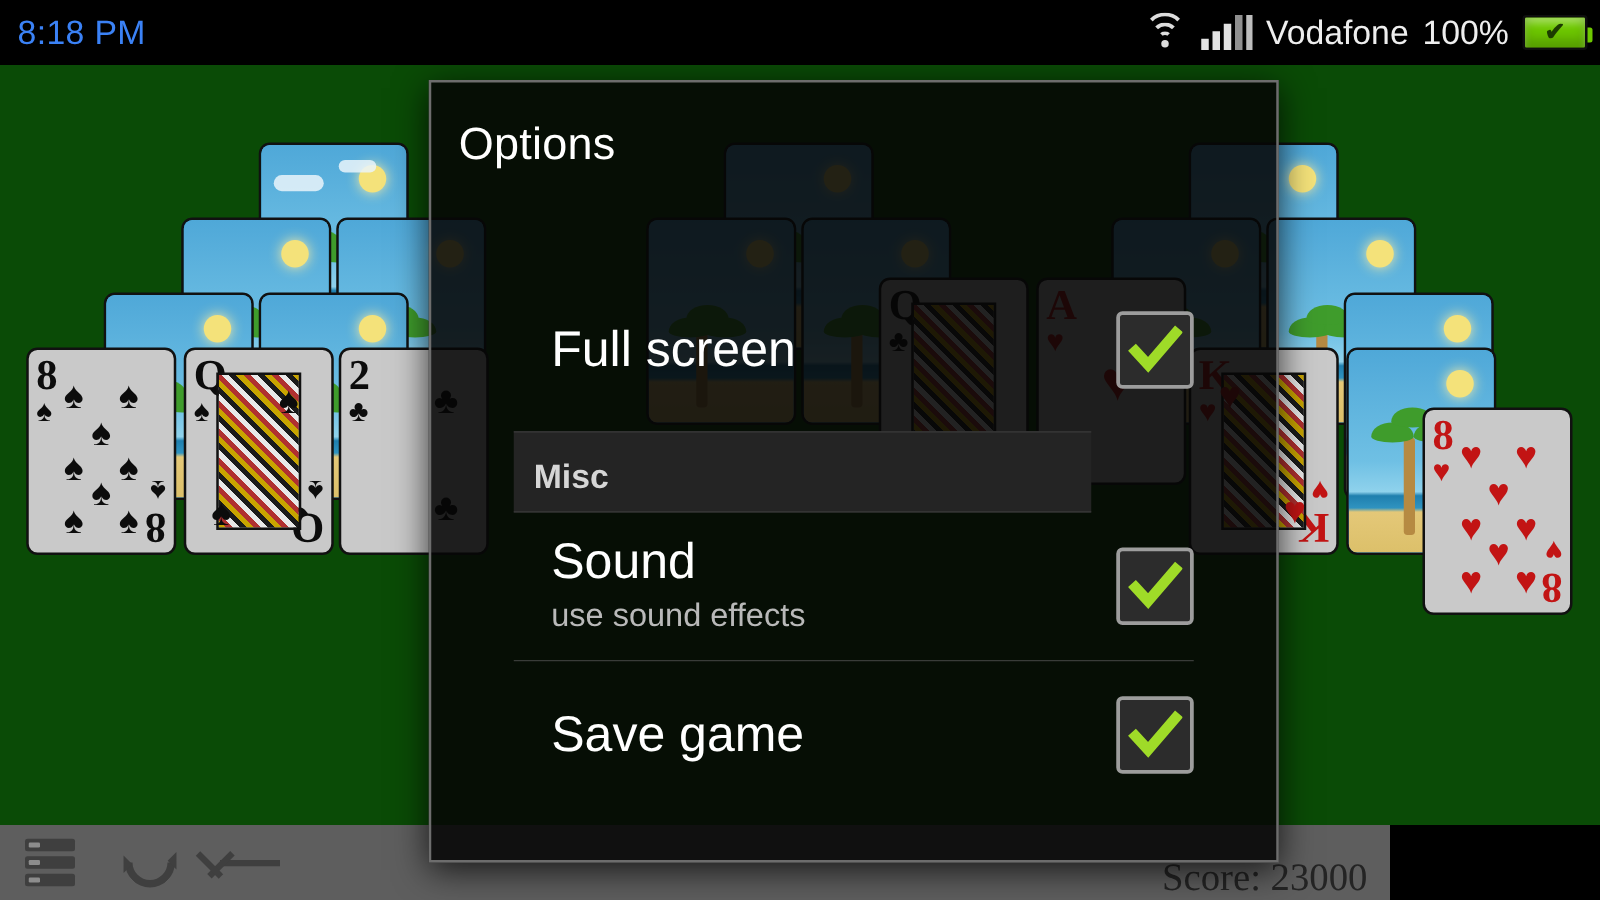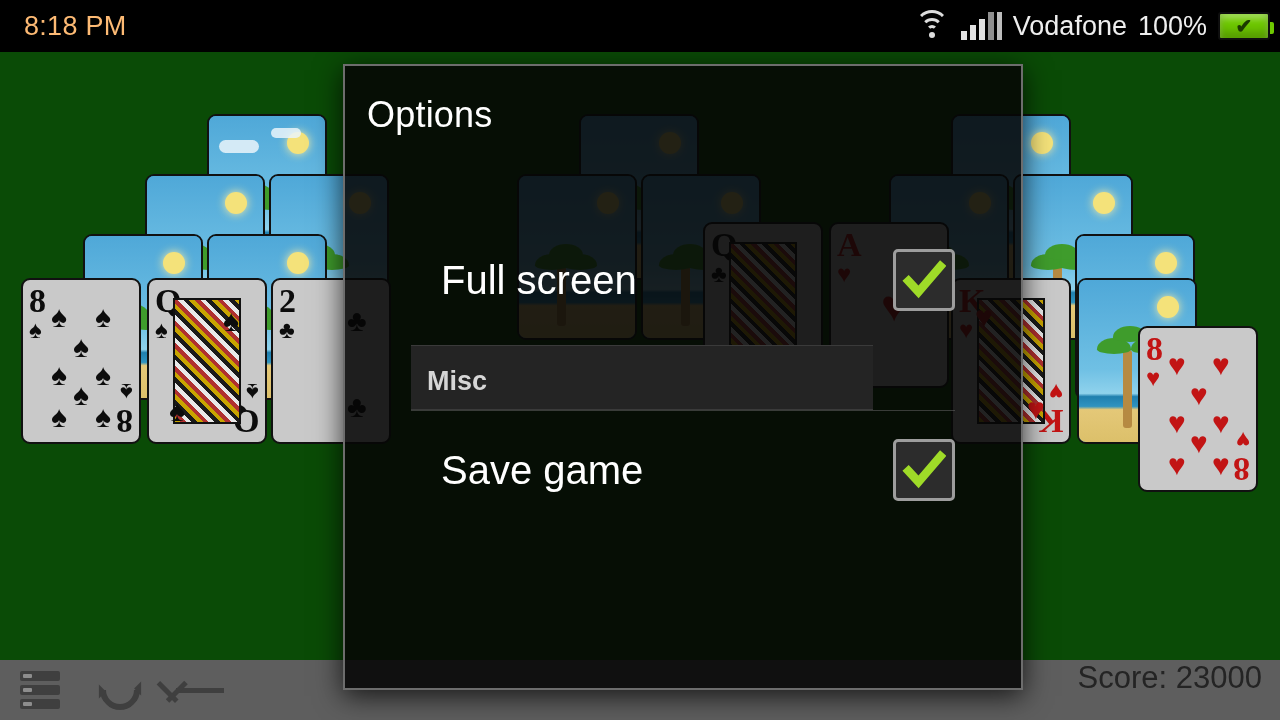--- a/index.html
+++ b/index.html
@@ -5,21 +5,21 @@
   * { margin:0; padding:0; box-sizing:border-box; }
   html,body { width:1280px; height:720px; overflow:hidden; background:#000; }
   body { font-family:"Liberation Sans", sans-serif; position:relative; }
 
   
   #status-bar{
     position:absolute; left:0; top:0; width:1280px; height:52px;
     background:#000; color:#e8e8e8; display:flex; align-items:center;
     z-index:60;
   }
-  #status-clock{ font-size:27px; margin-left:24px; letter-spacing:.3px; color:#fdba74;}
+  #status-clock{ font-size:27px; margin-left:14px; letter-spacing:.3px; color:#3b82f6;}
   #status-right{ margin-left:auto; display:flex; align-items:center; gap:11px; padding-right:10px;}
   .sb-text{ font-size:27px; color:#eee; }
   .wifi{ width:36px; height:28px; position:relative; }
   .wifi i{ position:absolute; left:50%; bottom:2px; transform:translateX(-50%);
            border:3px solid #ddd; border-bottom-color:transparent;
            border-left-color:transparent; border-right-color:transparent;
            border-radius:50%; }
   .wifi i.a{ width:34px; height:34px; bottom:-4px;}
   .wifi i.b{ width:22px; height:22px; bottom:0px;}
   .wifi i.c{ width:11px; height:11px; bottom:4px;}
@@ -60,22 +60,22 @@
   .face .br{ right:6px; bottom:4px; font-size:34px; transform:rotate(180deg); }
   .face .brs{ right:6px; bottom:38px; font-size:24px; transform:rotate(180deg);}
   .pip{ position:absolute; font-size:30px; line-height:1;}
   .black{ color:#0c0c0c; }
   .red{ color:#c21414; }
   .court{ position:absolute; left:24px; top:18px; right:24px; bottom:18px;
           border:2px solid #111; background:
           repeating-linear-gradient(45deg,#c8a400 0 4px,#b03030 4px 8px,#e8e8e8 8px 12px,#1a1a1a 12px 16px); }
 
   
-  #bottom-bar{ position:absolute; left:0; top:660px; width:1280px; height:60px;
-               background:#5e5e5e; display:flex; align-items:flex-start; z-index:20;}
+  #bottom-bar{ position:absolute; left:0; top:660px; width:1112px; height:60px;
+               background:#5e5e5e; display:flex; align-items:flex-end; z-index:20;font-family:Liberation Serif, serif;}
   .bb-icon{ width:80px; height:60px; display:flex; align-items:center; justify-content:center; }
   .menu-ico{ width:40px;height:38px; display:flex;flex-direction:column;justify-content:space-between;}
   .menu-ico u{ display:block;height:10px;background:#3f3f3f;border-radius:2px;position:relative;}
   .menu-ico u:before{content:"";position:absolute;left:3px;top:3px;width:9px;height:4px;background:#8d8d8d;border-radius:1px;}
   .refresh-ico{ width:40px;height:40px;position:relative;}
   .refresh-ico s{ position:absolute; inset:0; border:6px solid #3f3f3f; border-radius:50%;
                   border-right-color:transparent; border-top-color:transparent; transform:rotate(-45deg); text-decoration:none;}
   .refresh-ico s:before{content:"";position:absolute;left:-4px;top:-2px;border:7px solid transparent;border-bottom-color:#3f3f3f;transform:rotate(135deg);}
   .refresh-ico s:after{content:"";position:absolute;right:-4px;bottom:-2px;border:7px solid transparent;border-top-color:#3f3f3f;transform:rotate(135deg);}
   .back-ico{ width:52px;height:34px;position:relative;}
@@ -353,28 +353,39 @@
         <svg viewBox="0 0 24 24">
           <path d="M3.5 12.5 L9 18.5 L21 4.5" fill="none" stroke="#9FDB28" stroke-width="4.6" stroke-linecap="square" stroke-linejoin="miter"></path>
         </svg>
       </div>
     </div>
 
     <div class="section-header">
       <span>Misc</span>
     </div>
 
-
-    <div class="divider"></div>
-
     <div class="pref-row">
       <div class="pref-texts">
-        <div class="pref-title">Save game</div>
+        <div class="pref-title">Sound</div>
+        <div class="pref-sub">use sound effects</div>
       </div>
       <div class="checkbox">
         <svg viewBox="0 0 24 24">
           <path d="M3.5 12.5 L9 18.5 L21 4.5" fill="none" stroke="#9FDB28" stroke-width="4.6" stroke-linecap="square" stroke-linejoin="miter"></path>
         </svg>
       </div>
     </div>
 
+    <div class="divider"></div>
+
+    <div class="pref-row">
+      <div class="pref-texts">
+        <div class="pref-title">Save game</div>
+      </div>
+      <div class="checkbox">
+        <svg viewBox="0 0 24 24">
+          <path d="M3.5 12.5 L9 18.5 L21 4.5" fill="none" stroke="#9FDB28" stroke-width="4.6" stroke-linecap="square" stroke-linejoin="miter"></path>
+        </svg>
+      </div>
+    </div>
+
   </div>
 </div>
 
 </body></html>

